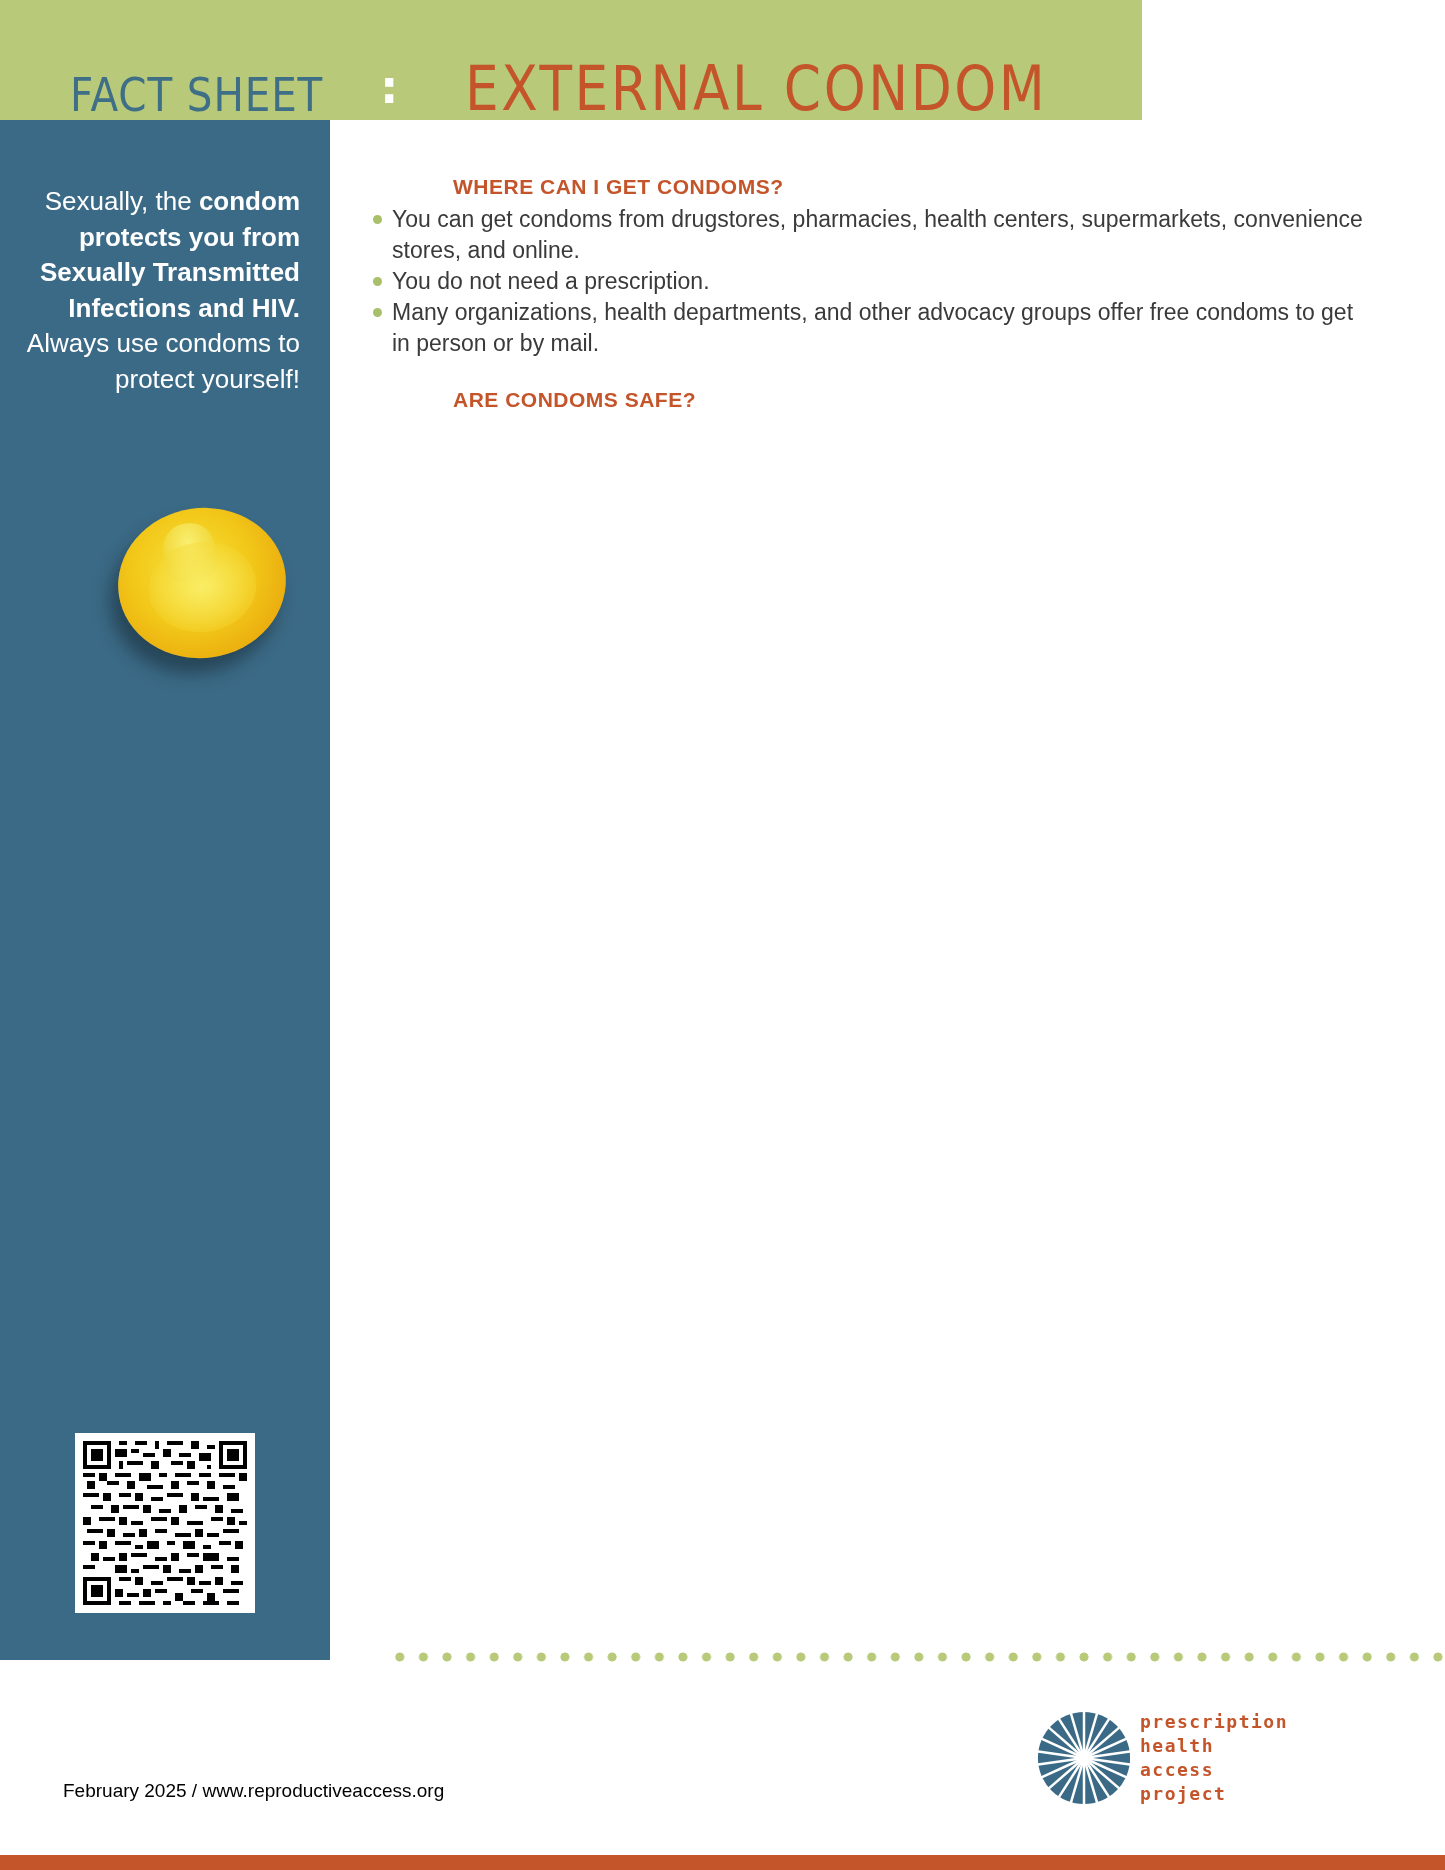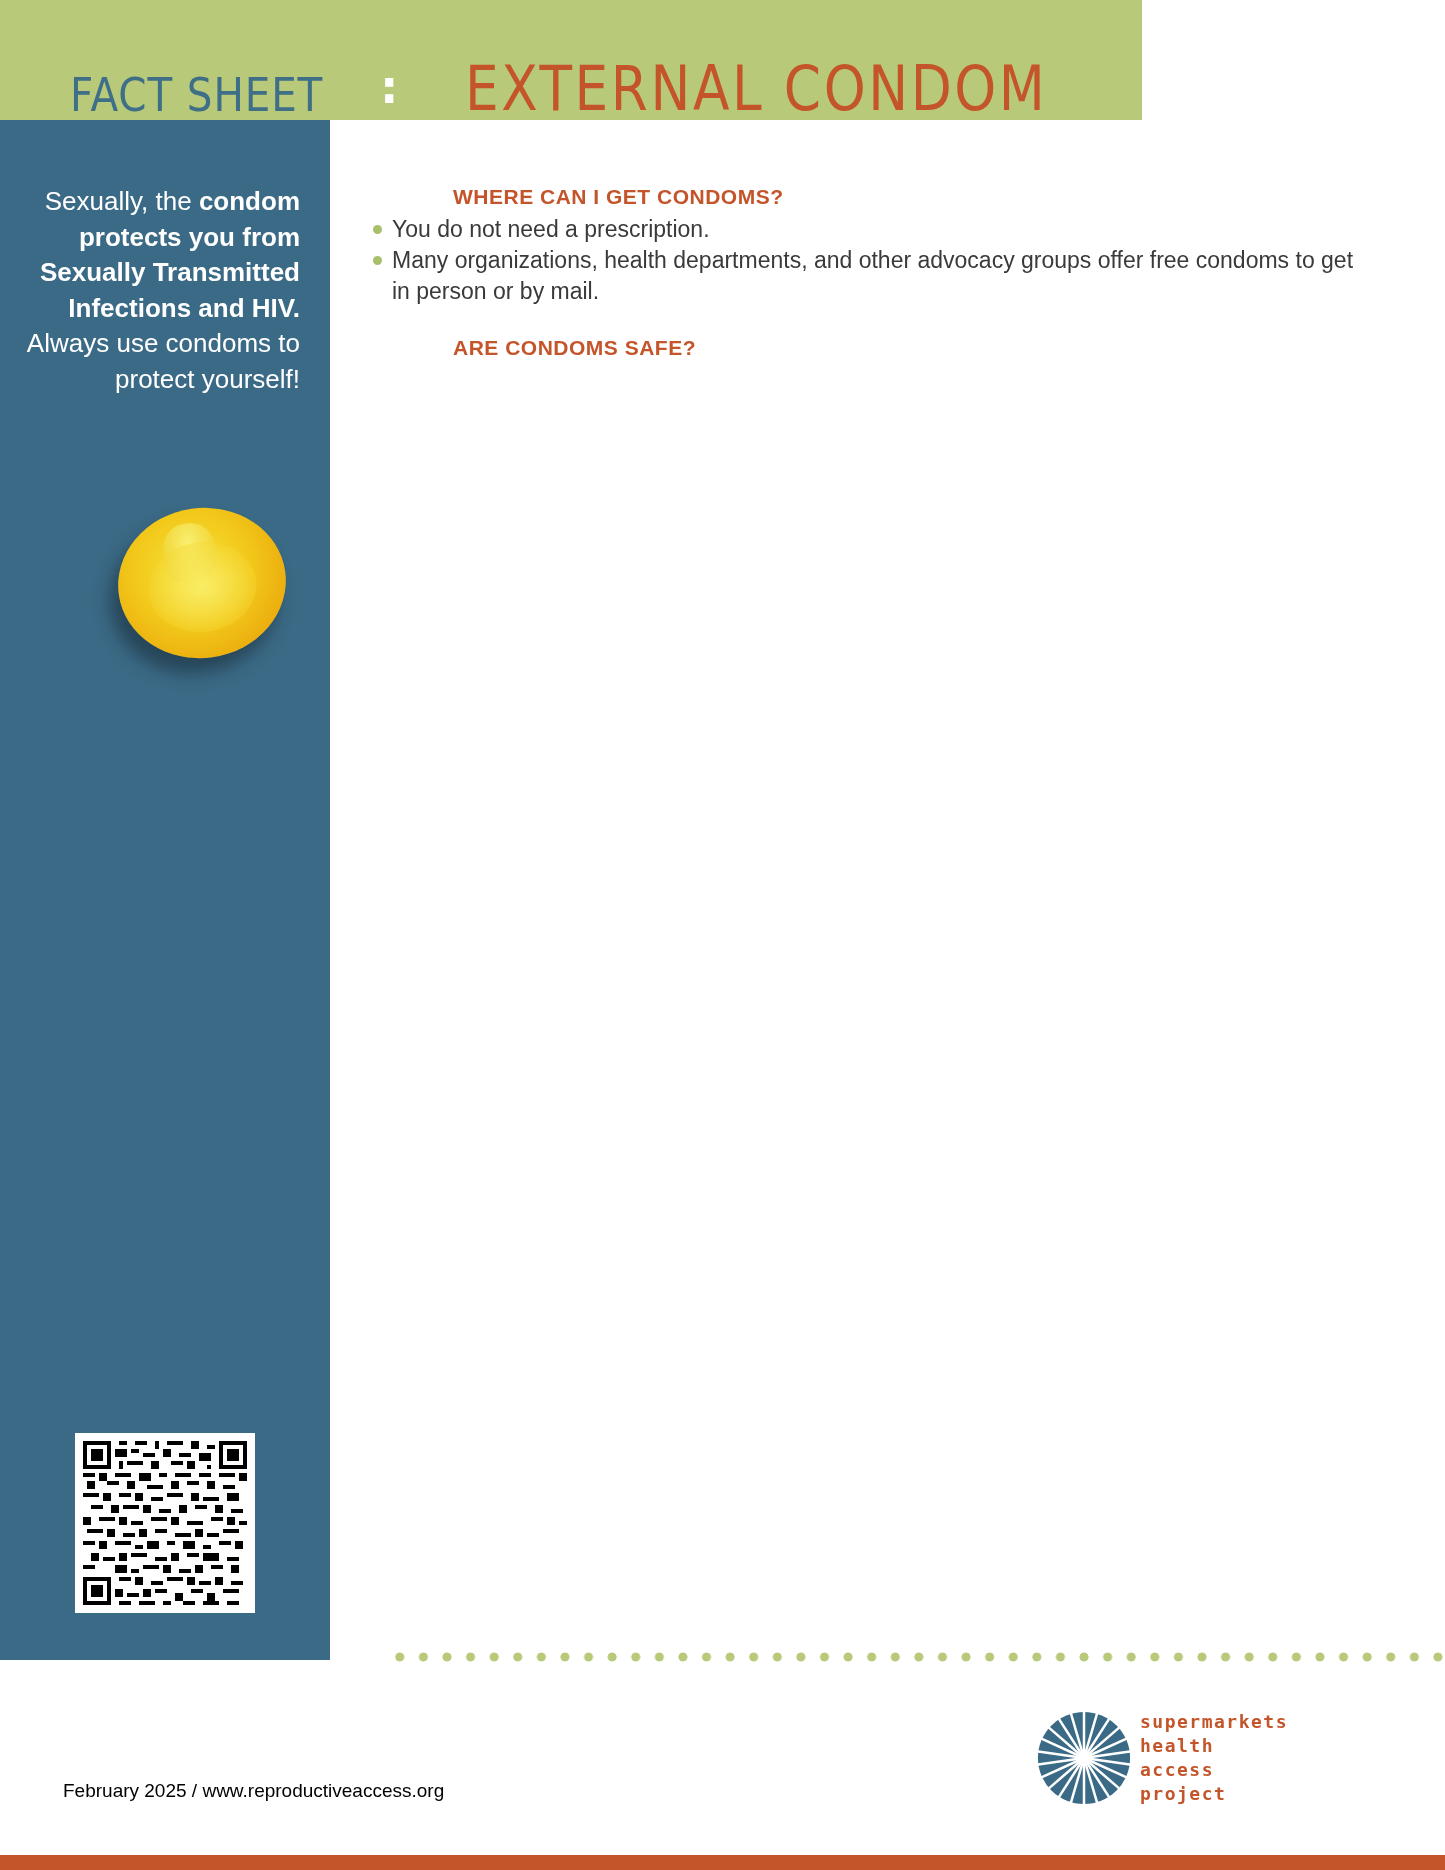--- a/index.html
+++ b/index.html
@@ -19,21 +19,21 @@
   .condom { position:absolute; left:118px; top:388px; width:168px; height:150px; border-radius:50%;
             background: radial-gradient(ellipse at 45% 40%, #f6e23a 0%, #f2c81a 45%, #eaa90c 80%, #d9920a 100%);
             box-shadow: -10px 14px 18px rgba(0,0,0,0.35); transform:rotate(-8deg); }
   .condom::before { content:""; position:absolute; left:50px; top:14px; width:52px; height:58px; border-radius:45% 45% 35% 35%;
             background: radial-gradient(ellipse at 50% 35%, #fbf27a 0%, #f1d83a 70%, #e8c323 100%); opacity:0.9; }
   .condom::after { content:""; position:absolute; left:30px; top:34px; width:108px; height:90px; border-radius:50%;
             background: radial-gradient(ellipse at 50% 50%, rgba(250,240,110,0.85) 0%, rgba(245,215,50,0.4) 70%, rgba(0,0,0,0) 100%); }
   .qr { position:absolute; left:75px; top:1313px; width:180px; height:180px; background:#ffffff; }
   .qr svg { position:absolute; left:8px; top:8px; }
   .main { position:absolute; left:368px; top:170px; width:1000px; }
-  .section-heading { margin:10px 0 0 85px; font-size:21px; font-weight:bold; color:#c4552a; letter-spacing:0.5px;
+  .section-heading { margin:0 0 0 85px; font-size:21px; font-weight:bold; color:#c4552a; letter-spacing:0.5px;
                      font-family:"Liberation Sans", sans-serif; height:34px; line-height:34px; }
   ul.bullets { list-style:none; margin:0; padding:0; }
   ul.bullets li { position:relative; padding-left:24px; font-size:23px; line-height:31px; color:#3a3a3a;
                   font-family:"Liberation Sans", sans-serif; }
   ul.bullets li::before { content:""; position:absolute; left:5px; top:11px; width:9px; height:9px; border-radius:50%; background:#a8c06a; }
   .section2 { margin-top:24px; }
   .dots { position:absolute; left:388px; top:1651px; width:1057px; height:12px;
           background-image: radial-gradient(circle, #b8ca7a 4.2px, transparent 4.8px);
           background-size:23.6px 12px; background-repeat:repeat-x; }
   .logo { position:absolute; left:1036px; top:1710px; width:96px; height:96px; }
@@ -192,20 +192,21 @@
           <rect x="36" y="40" width="3" height="1"></rect>
       </g>
     </svg>
   </div>
 </div>
 
 <div class="main">
   <div class="section">
     <div class="section-heading">WHERE CAN I GET CONDOMS?</div>
     <ul class="bullets">
+      <li>You can get condoms from drugstores, pharmacies, health centers, supermarkets, convenience stores, and online.</li>
       <li>You do not need a prescription.</li>
       <li>Many organizations, health departments, and other advocacy groups offer free condoms to get in person or by mail.</li>
     </ul>
   </div>
   <div class="section section2">
     <div class="section-heading">ARE CONDOMS SAFE?</div>
   </div>
 </div>
 
 <div class="dots"></div>
@@ -232,20 +233,20 @@
     <line x1="0" y1="0" x2="-49.5" y2="7.1"></line>
     <line x1="0" y1="0" x2="-49.5" y2="-7.1"></line>
     <line x1="0" y1="0" x2="-45.5" y2="-20.8"></line>
     <line x1="0" y1="0" x2="-37.8" y2="-32.7"></line>
     <line x1="0" y1="0" x2="-27" y2="-42"></line>
     <line x1="0" y1="0" x2="-14.1" y2="-48"></line>
   </g>
   <circle cx="0" cy="0" r="4" fill="#ffffff"></circle>
 </svg>
 <div class="logo-text">
-  <div>supermarkets</div>
+  <div>prescription</div>
   <div>health</div>
   <div>access</div>
   <div>project</div>
 </div>
 
 <div class="footer-text">February 2025 / www.reproductiveaccess.org</div>
 <div class="bottom-bar"></div>
 
 </body></html>

